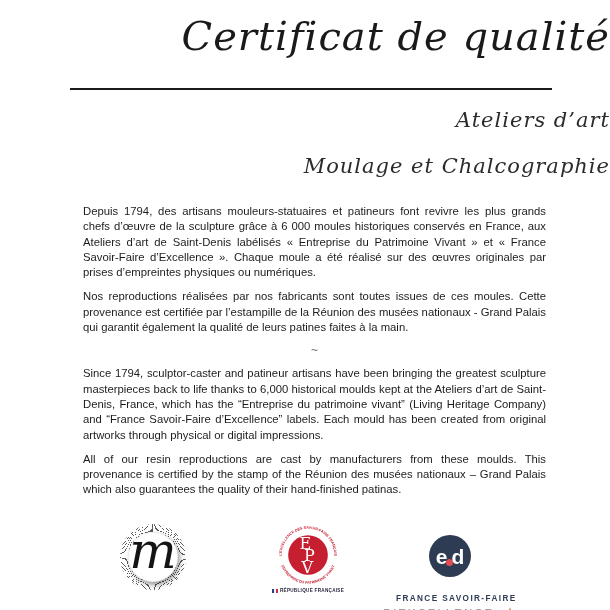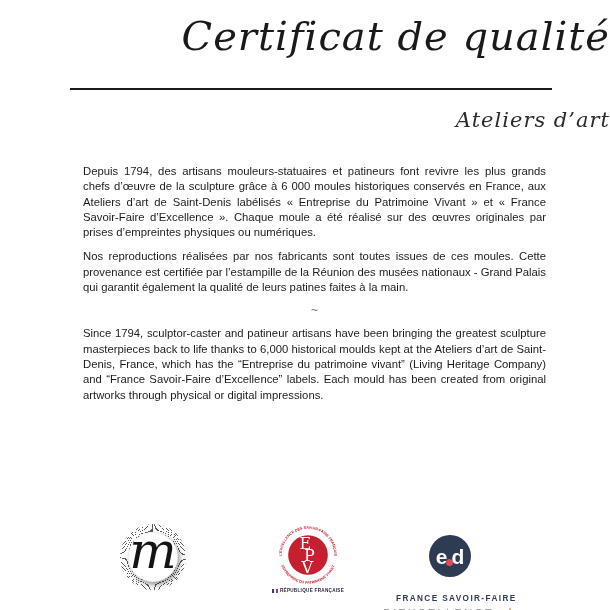--- a/index.html
+++ b/index.html
@@ -10,21 +10,21 @@
   }
   .page{position:relative;width:610px;height:610px;padding-top:6px;box-sizing:border-box;}
 
   
   .script{font-family:"DejaVu Serif","Liberation Serif",serif;font-style:italic;font-weight:400;text-align:right;}
   h1.title{margin:0;font-size:40px;line-height:60px;color:#1a1a1a;letter-spacing:1px;}
   .rule{border:none;border-top:2px solid #1a1a1a;margin:22px 58px 0 70px;}
   h2.subtitle{margin:14px 0 0 0;font-size:21px;line-height:32px;color:#2b2b2b;letter-spacing:1px;}
 
   
-  .body-text{margin:28px 64px 0 83px;}
+  .body-text{margin:22px 64px 0 83px;}
   .body-text p{margin:0 0 9px 0;font-size:11.3px;line-height:15.3px;text-align:justify;}
   .body-text p.en{}
   .sep{height:15px;margin:3px 0 7px 0;text-align:center;font-size:12px;color:#6f6f6f;line-height:13px;}
 
   
   .footer{position:absolute;left:0;top:515px;width:610px;height:95px;}
 
   
   .rmn{position:absolute;left:120px;top:9px;width:66px;height:66px;border-radius:50%;
        background:repeating-conic-gradient(rgba(45,45,45,.78) 0deg .45deg,rgba(255,255,255,0) .45deg 2.3deg);}
@@ -58,26 +58,28 @@
 </head>
 <body>
 
 <div class="page">
 
   <h1 class="title script">Certificat de qualité</h1>
 
   <hr class="rule">
 
   <h2 class="subtitle script">Ateliers d’art</h2>
+  <h2 class="subtitle script">Moulage et Chalcographie</h2>
 
   <div class="body-text">
     <p class="fr">Depuis 1794, des artisans mouleurs-statuaires et patineurs font revivre les plus grands chefs d’œuvre de la sculpture grâce à 6 000 moules historiques conservés en France, aux Ateliers d’art de Saint-Denis labélisés « Entreprise du Patrimoine Vivant » et « France Savoir-Faire d’Excellence ». Chaque moule a été réalisé sur des œuvres originales par prises d’empreintes physiques ou numériques.</p>
     <p class="fr">Nos reproductions réalisées par nos fabricants sont toutes issues de ces moules. Cette provenance est certifiée par l’estampille de la Réunion des musées nationaux - Grand Palais qui garantit également la qualité de leurs patines faites à la main.</p>
     <div class="sep">~</div>
     <p class="en">Since 1794, sculptor-caster and patineur artisans have been bringing the greatest sculpture masterpieces back to life thanks to 6,000 historical moulds kept at the Ateliers d’art de Saint-Denis, France, which has the “Entreprise du patrimoine vivant” (Living Heritage Company) and “France Savoir-Faire d’Excellence” labels. Each mould has been created from original artworks through physical or digital impressions.</p>
+    <p class="en">All of our resin reproductions are cast by manufacturers from these moulds. This provenance is certified by the stamp of the Réunion des musées nationaux – Grand Palais which also guarantees the quality of their hand-finished patinas.</p>
   </div>
 
   <div class="footer">
 
     <div class="rmn">
       <div class="rmn-circle">
         <span class="rmn-m">m</span>
       </div>
     </div>
 

